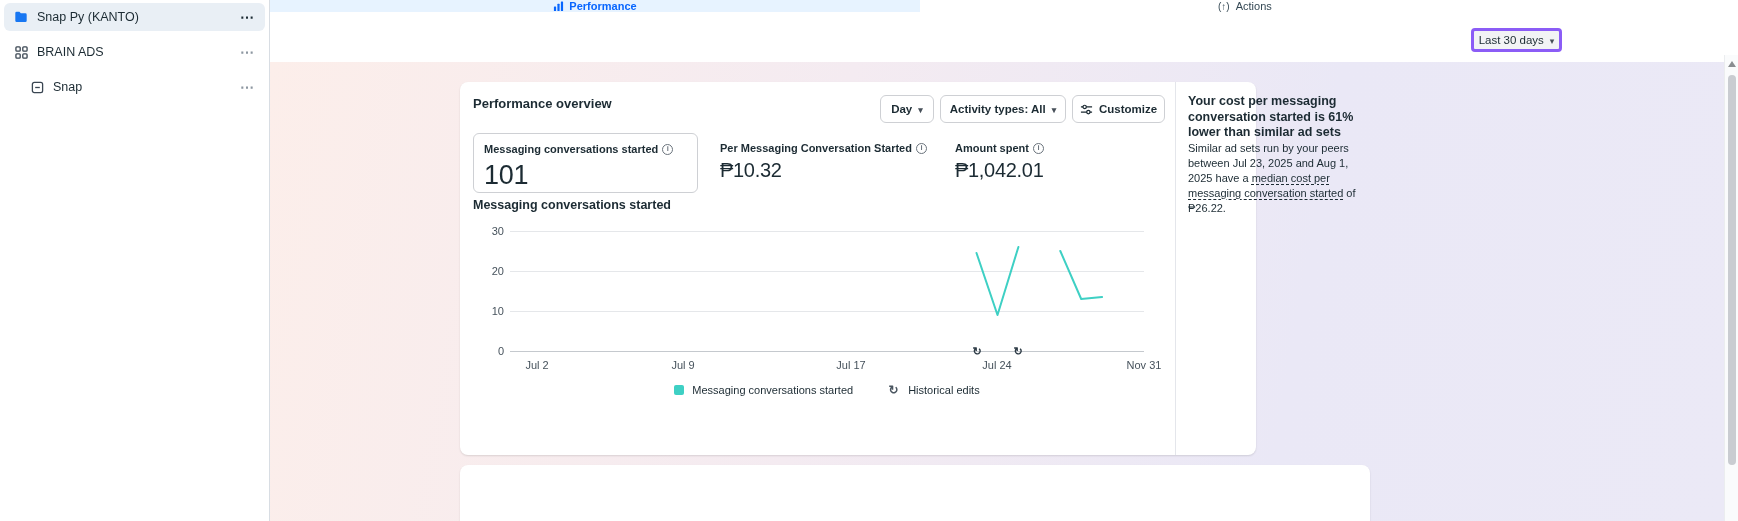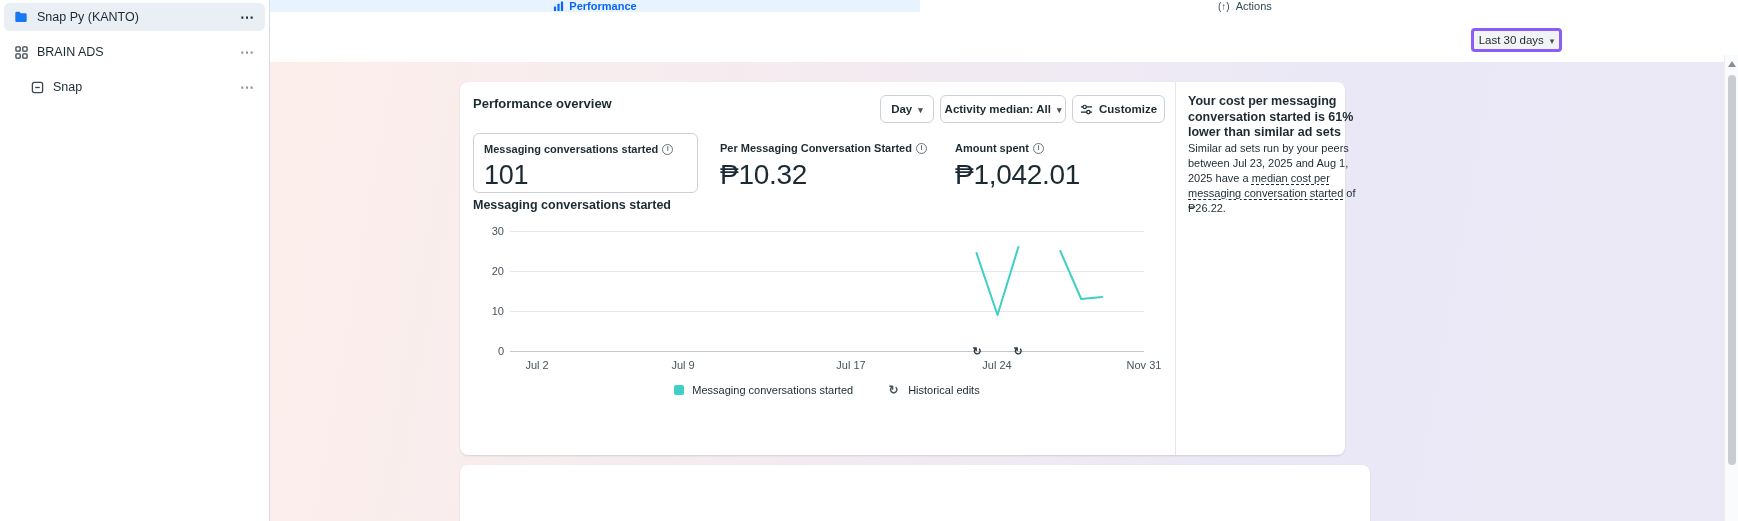--- a/index.html
+++ b/index.html
@@ -24,37 +24,37 @@
   .actions-icon::before{content:"(\2191)";font-size:10px;color:#344854}
 
   
   .toolbar{position:absolute;left:270px;top:12px;width:1468px;height:50px;background:#fff}
   .btn-range{position:absolute;left:1201px;top:16px;width:91px;height:24px;display:flex;align-items:center;justify-content:center;gap:6px;background:#f2f3f5;border:3px solid #8b5cf6;border-radius:4px;font-size:11.5px;font-weight:500;color:#1c2b33;font-family:inherit;cursor:pointer}
   .caret-icon::before{content:"\25BE";font-size:9px;color:#464f58;line-height:1}
 
   
   .content{position:absolute;left:270px;top:62px;width:1454px;height:459px;background:linear-gradient(100deg,#fceeea 0%,#f4ebf1 38%,#eae8f6 70%,#ebe9f6 100%)}
 
-  .card{position:absolute;left:190px;top:20px;width:885px;height:373px;background:#fff;border-radius:8px;box-shadow:0 1px 2px rgba(0,0,0,.12)}
+  .card{position:absolute;left:190px;top:20px;width:796px;height:373px;background:#fff;border-radius:8px;box-shadow:0 1px 2px rgba(0,0,0,.12)}
   .card2{position:absolute;left:190px;top:403px;width:910px;height:60px;background:#fff;border-radius:8px 8px 0 0;box-shadow:0 1px 2px rgba(0,0,0,.12)}
 
   .card-title{position:absolute;left:13px;top:14px;font-size:13px;font-weight:700}
 
   .ctl{position:absolute;top:13px;height:28px;display:flex;align-items:center;justify-content:center;gap:6px;background:#fff;border:1px solid #ced0d4;border-radius:6px;font-size:11.5px;font-weight:600;color:#1c2b33;font-family:inherit;cursor:pointer}
   .btn-day{left:420px;width:54px}
   .btn-activity{left:480px;width:126px}
   .btn-customize{left:612px;width:93px}
 
   
   .metric{position:absolute;top:51px;height:60px;padding:9px 10px 0}
   .metric.boxed{border:1px solid #ced0d4;border-radius:6px}
   .m-label{font-size:11px;font-weight:700;color:#1c2b33;display:flex;align-items:center;white-space:nowrap}
   .info-icon{display:inline-flex;width:11px;height:11px;border:1px solid #6a737c;border-radius:50%;align-items:center;justify-content:center;margin-left:4px;flex:none}
   .info-icon::before{content:"i";font-size:7.5px;font-weight:700;color:#6a737c;line-height:1}
-  .m-value{margin-top:5px;font-size:28px;font-weight:400;color:#1c2b33;letter-spacing:-0.3px}
+  .m-value{margin-top:5px;font-size:20px;font-weight:400;color:#1c2b33;letter-spacing:-0.3px}
   .m-value.big{font-size:27px}
 
   .chart-title{position:absolute;left:13px;top:116px;font-size:12.5px;font-weight:700}
 
   
   .grid-line{position:absolute;left:50px;width:634px;height:1px;background:#e5e7ea}
   .axis-line{position:absolute;left:50px;width:634px;height:1px;background:#c5c9ce}
   .ytick{position:absolute;left:14px;width:30px;text-align:right;font-size:11px;color:#46525c;line-height:14px}
   .xtick{position:absolute;top:277px;width:60px;text-align:center;font-size:11px;color:#46525c}
   #chart-lines{position:absolute;left:50px;top:140px;width:634px;height:132px;overflow:visible}
@@ -143,21 +143,21 @@
 <div class="content">
 
   <div class="card">
     <div class="card-title">Performance overview</div>
 
     <button class="ctl btn-day">
       <span>Day</span>
       <span class="caret-icon"></span>
     </button>
     <button class="ctl btn-activity">
-      <span>Activity median: All</span>
+      <span>Activity types: All</span>
       <span class="caret-icon"></span>
     </button>
     <button class="ctl btn-customize">
       <span style="display:inline-flex">
         <svg viewBox="0 0 14 14" width="13" height="13" stroke="#1c2b33" stroke-width="1.3" fill="none">
             <path d="M1 4.2h12M1 9.8h12"></path>
             <circle cx="5" cy="4.2" r="1.8" fill="#fff"></circle>
             <circle cx="9" cy="9.8" r="1.8" fill="#fff"></circle>
           </svg>
       </span>

